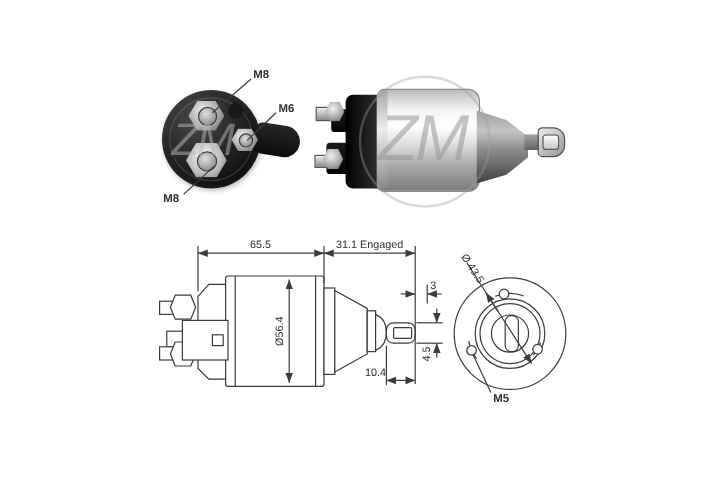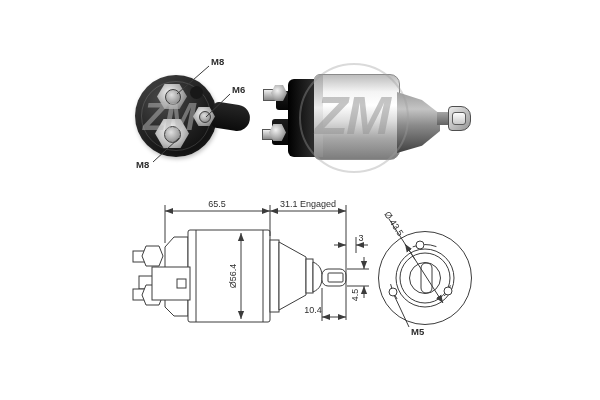--- a/index.html
+++ b/index.html
@@ -20,21 +20,21 @@
   }
   .hex{clip-path:polygon(25% 0%,75% 0%,100% 50%,75% 100%,25% 100%,0% 50%);}
   .metal{background:radial-gradient(circle at 40% 35%, #f2f2f2 0%, #a8a8a8 55%, #5c5c5c 100%);}
   .metal-bright{background:radial-gradient(circle at 45% 40%, #fbfbfb 0%, #bdbdbd 55%, #6e6e6e 100%);}
   .stud{border-radius:50%;background:radial-gradient(circle at 40% 35%, #e0e0e0, #787878);border:1px solid #3e3e3e;}
   .boot-lever{
     left:212px;top:104px;width:38px;height:26px;transform:rotate(9deg);
     background:linear-gradient(180deg,#262626,#0b0b0b);border-radius:6px 14px 14px 6px;
   }
   .watermark{
-    color:rgba(150,150,150,.55);font-weight:bold;font-style:italic;letter-spacing:-2px;
+    color:rgba(150,150,150,.55);font-weight:normal;font-style:italic;letter-spacing:-2px;
     user-select:none;line-height:1;
   }
   .wm-cap{left:143px;top:98px;font-size:38px;color:rgba(185,185,185,.5);}
   .wm-side{left:315px;top:88px;font-size:54px;}
   .wm-circle{left:299px;top:63px;width:106px;height:106px;border-radius:50%;
     border:2px solid rgba(158,158,158,.38);}
   
   .side-cap{left:288px;top:79px;width:30px;height:78px;border-radius:6px 0 0 6px;
     background:linear-gradient(90deg,#000 0%,#2a2a2a 80%);}
   .blk{background:linear-gradient(180deg,#1c1c1c,#050505);border-radius:3px;}

